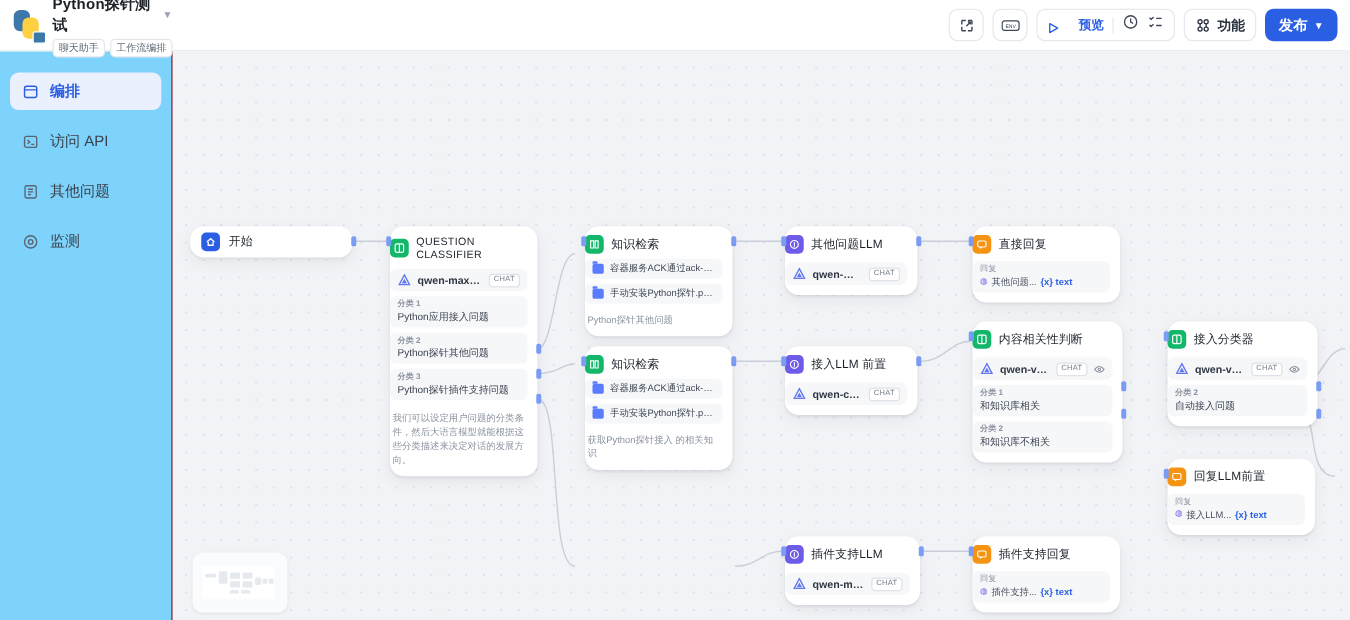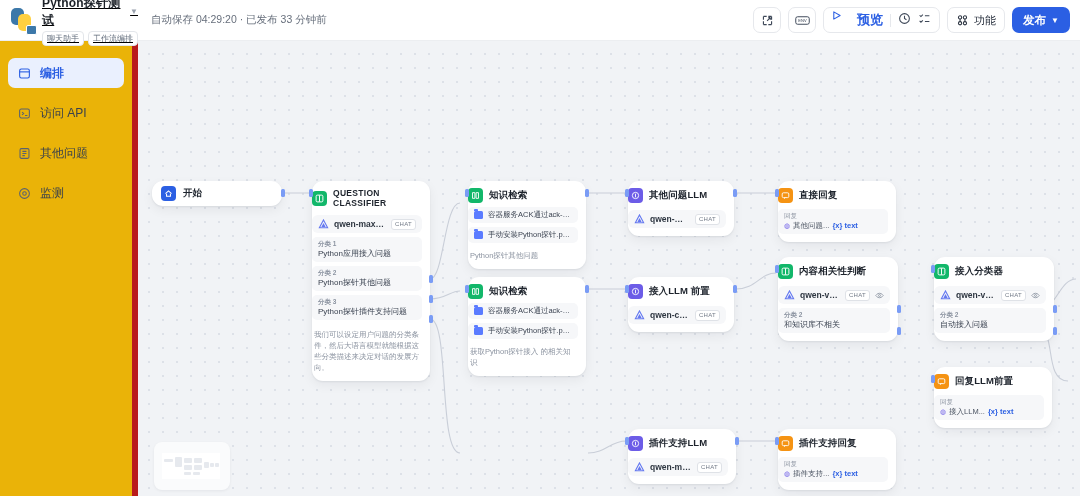--- a/index.html
+++ b/index.html
@@ -10,21 +10,21 @@
     background: #f2f4f7;
   }
   #app { position: relative; width: 1080px; height: 496px; }
 
   
   .header {
     position: absolute; top: 0; left: 0; width: 1080px; height: 41px;
     background: #fff; display: flex; align-items: center;
     border-bottom: 1px solid #eceef1; z-index: 30;
   }
-  .brand { display: flex; align-items: center; width: 138px; padding-left: 9px; height: 41px; text-decoration: underline; }
+  .brand { display: flex; align-items: center; width: 138px; padding-left: 9px; height: 41px; }
   .py-logo { width: 26px; height: 26px; position: relative; flex: 0 0 26px; }
   .py-logo .p1, .py-logo .p2 {
     position: absolute; width: 13px; height: 17px; border-radius: 5px;
   }
   .py-logo .p1 { background: #3c78a9; left: 2px; top: 1px; }
   .py-logo .p2 { background: #ffd040; left: 9px; top: 7px; }
   .py-logo .badge {
     position: absolute; right: -2px; bottom: -2px; width: 11px; height: 10px;
     background: #3c78a9; border-radius: 2px; border: 1.5px solid #fff;
   }
@@ -46,32 +46,32 @@
   .ibtn {
     width: 28px; height: 26px; border: 1px solid #e6e8ec; border-radius: 7px;
     background: #fff; display: flex; align-items: center; justify-content: center;
     color: #3d4757;
   }
   .grp {
     height: 26px; border: 1px solid #e6e8ec; border-radius: 7px; background: #fff;
     display: flex; align-items: center; padding: 0 8px; gap: 7px;
   }
   .grp .sep { width: 1px; height: 13px; background: #e6e8ec; }
-  .preview { display: flex; align-items: flex-start; gap: 16px; color: #2b5fe3; font-size: 13px; font-weight: 700; }
-  .func { display: flex; align-items: center; gap: 5px; color: #2b3340; font-size: 11px; font-weight: 400; }
+  .preview { display: flex; align-items: flex-end; gap: 16px; color: #2b5fe3; font-size: 10px; font-weight: 700; }
+  .func { display: flex; align-items: center; gap: 5px; color: #2b3340; font-size: 11px; font-weight: 700; }
   .publish {
     height: 26px; background: #2b5fe3; color: #fff; border-radius: 7px;
     display: flex; align-items: center; gap: 5px; padding: 0 11px;
     font-size: 11.5px; font-weight: 700;
   }
 
   
   .sidebar {
     position: absolute; top: 41px; left: 0; width: 138px; height: 455px;
-    background: #eab308; border-right: 6px solid #b91c1c; padding-top: 17px; z-index: 20;
+    background: #7dd3fc; border-right: 1px solid #b91c1c; padding-top: 17px; z-index: 20;
   }
   .side-item {
     height: 30px; margin: 0 8px 10px 8px; border-radius: 7px;
     display: flex; align-items: center; gap: 9px; padding-left: 9px;
     font-size: 12px; color: #3a414c;
   }
   .side-item.active { background: #eaf0fe; color: #2b5fe3; font-weight: 700; }
   .side-ico { width: 14px; height: 14px; display: flex; align-items: center; justify-content: center; }
 
   
@@ -93,21 +93,21 @@
   .node.start { padding: 8px 9px; display: flex; align-items: center; }
   .nhead { display: flex; align-items: center; gap: 6px; }
   .nico {
     width: 15px; height: 15px; border-radius: 4px; flex: 0 0 15px;
     display: flex; align-items: center; justify-content: center; color: #fff;
   }
   .nico.blue { background: #2b5fe3; }
   .nico.green { background: #12b76a; }
   .nico.purple { background: #6c5ce7; }
   .nico.orange { background: #f59313; }
-  .ntitle { font-size: 9.5px; font-weight: 700; color: #1d232c; letter-spacing: .1px; }
+  .ntitle { font-size: 9.5px; font-weight: 400; color: #1d232c; letter-spacing: .1px; }
   .ntitle.caps { font-size: 8.5px; letter-spacing: .3px; }
 
   .model-chip {
     margin-top: 7px; background: #f6f7f9; border-radius: 6px; height: 18px;
     display: flex; align-items: center; gap: 5px; padding: 0 6px;
   }
   .qw { width: 11px; height: 11px; flex: 0 0 11px; }
   .model-name { font-size: 8.5px; color: #2e3641; font-weight: 600; flex: 1 1 auto;
     overflow: hidden; white-space: nowrap; text-overflow: ellipsis; }
   .chat-badge {
@@ -170,21 +170,20 @@
           <span class="brand-title">Python探针测试</span>
           <span class="chev">▼</span>
         </div>
         <div class="brand-tags">
           <span class="tag">聊天助手</span>
           <span class="tag">工作流编排</span>
         </div>
       </div>
     </div>
 
-    <div class="autosave">自动保存 04:29:20 · 已发布 33 分钟前</div>
 
     <div class="hdr-right">
       <div class="ibtn">
         <svg width="13" height="13" viewBox="0 0 16 16" fill="none" stroke="#3d4757" stroke-width="1.4">
           <path d="M3 3h4M3 3v4M3 13h4M3 13V9M13 3H9M13 3v4M13 13H9M13 13V9"></path>
           <path d="M7.5 8.5l4-4M11.5 4.5h-2.5M11.5 4.5v2.5"></path>
         </svg>
       </div>
       <div class="ibtn">
         <svg width="15" height="13" viewBox="0 0 20 14" fill="none" stroke="#3d4757" stroke-width="1.3">
@@ -476,20 +475,24 @@
         <svg class="qw" viewBox="0 0 12 12">
             <path d="M6 1L10.5 9.5H1.5z" fill="none" stroke="#6478f0" stroke-width="1.2"></path>
             <path d="M6 4.3L8.3 8.6H3.7z" fill="#6478f0"></path>
           </svg>
         <span class="model-name">qwen-vl-max-0...</span>
         <span class="chat-badge">CHAT</span>
         <svg class="eye" viewBox="0 0 12 12" fill="none" stroke="#8b93a0" stroke-width="1.1">
           <path d="M1 6s2-3 5-3 5 3 5 3-2 3-5 3-5-3-5-3z"></path>
             <circle cx="6" cy="6" r="1.3"></circle>
         </svg>
+      </div>
+      <div class="class-row">
+        <div class="class-k">分类 1</div>
+        <div class="class-v">和知识库相关</div>
       </div>
       <div class="class-row">
         <div class="class-k">分类 2</div>
         <div class="class-v">和知识库不相关</div>
       </div>
       <span class="port" style="left:-3px; top:8px;"></span>
       <span class="port" style="right:-3px; top:48px;"></span>
       <span class="port" style="right:-3px; top:70px;"></span>
     </div>
 

